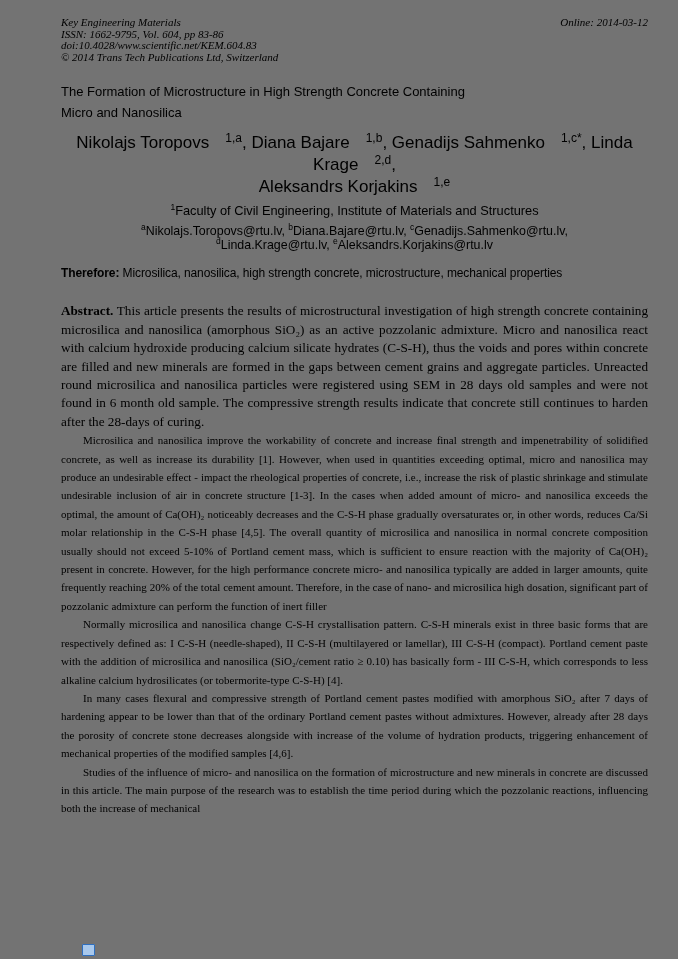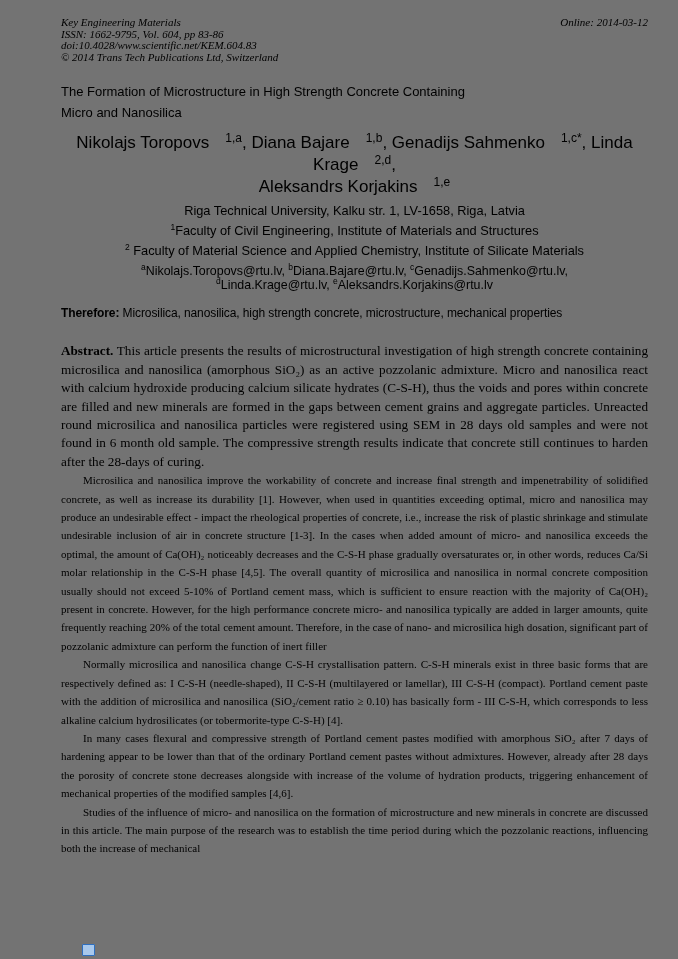--- a/index.html
+++ b/index.html
@@ -81,23 +81,21 @@
         <div class="hline">© 2014 Trans Tech Publications Ltd, Switzerland</div>
       </div>
     <div class="header-right">Online: 2014-03-12</div>
   </div>
 
   <h1 class="title">The Formation of Microstructure in High Strength Concrete Containing<br>Micro and Nanosilica</h1>
 
   <div class="authors">Nikolajs Toropovs<sup>1,a</sup>, Diana Bajare<sup>1,b</sup>, Genadijs Sahmenko<sup>1,c*</sup>, Linda Krage<sup>2,d</sup>,<br>Aleksandrs Korjakins<sup>1,e</sup></div>
 
   <div class="affils">
-      <div class="affil-line">Riga Technical University, Kalku str. 1, LV-1658, Riga, Latvia</div>
       <div class="affil-line"><sup>1</sup>Faculty of Civil Engineering, Institute of Materials and Structures</div>
-      <div class="affil-line"><sup>2</sup> Faculty of Material Science and Applied Chemistry, Institute of Silicate Materials</div>
     </div>
 
   <div class="emails"><sup>a</sup>Nikolajs.Toropovs@rtu.lv, <sup>b</sup>Diana.Bajare@rtu.lv, <sup>c</sup>Genadijs.Sahmenko@rtu.lv,<br><sup>d</sup>Linda.Krage@rtu.lv, <sup>e</sup>Aleksandrs.Korjakins@rtu.lv</div>
 
   <div class="keywords">
     <span class="kw-label">Therefore:</span><span> Microsilica, nanosilica, high strength concrete, microstructure, mechanical properties</span>
   </div>
 
   <p class="abstract"><b>Abstract.</b><span> This article presents the results of microstructural investigation of high strength concrete containing microsilica and nanosilica (amorphous SiO₂) as an active pozzolanic admixture. Micro and nanosilica react with calcium hydroxide producing calcium silicate hydrates (C-S-H), thus the voids and pores within concrete are filled and new minerals are formed in the gaps between cement grains and aggregate particles. Unreacted round microsilica and nanosilica particles were registered using SEM in 28 days old samples and were not found in 6 month old sample. The compressive strength results indicate that concrete still continues to harden after the 28-days of curing.</span></p>
 

